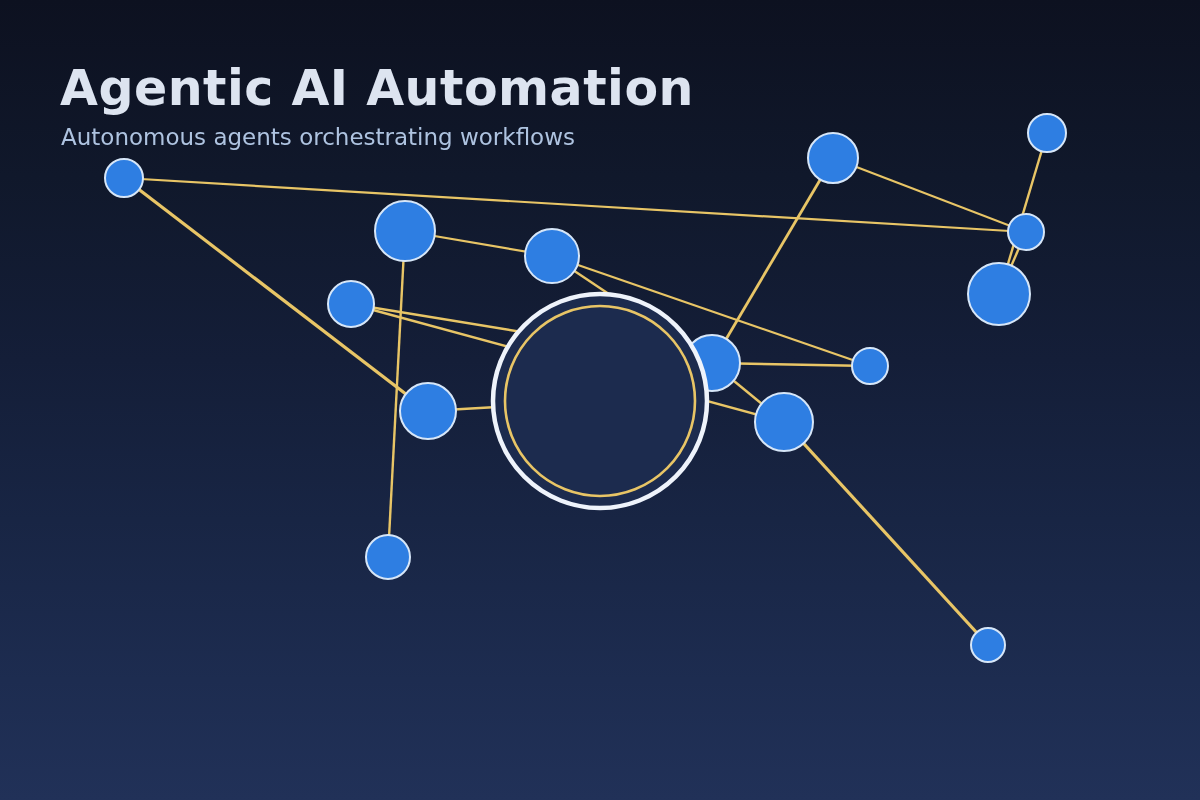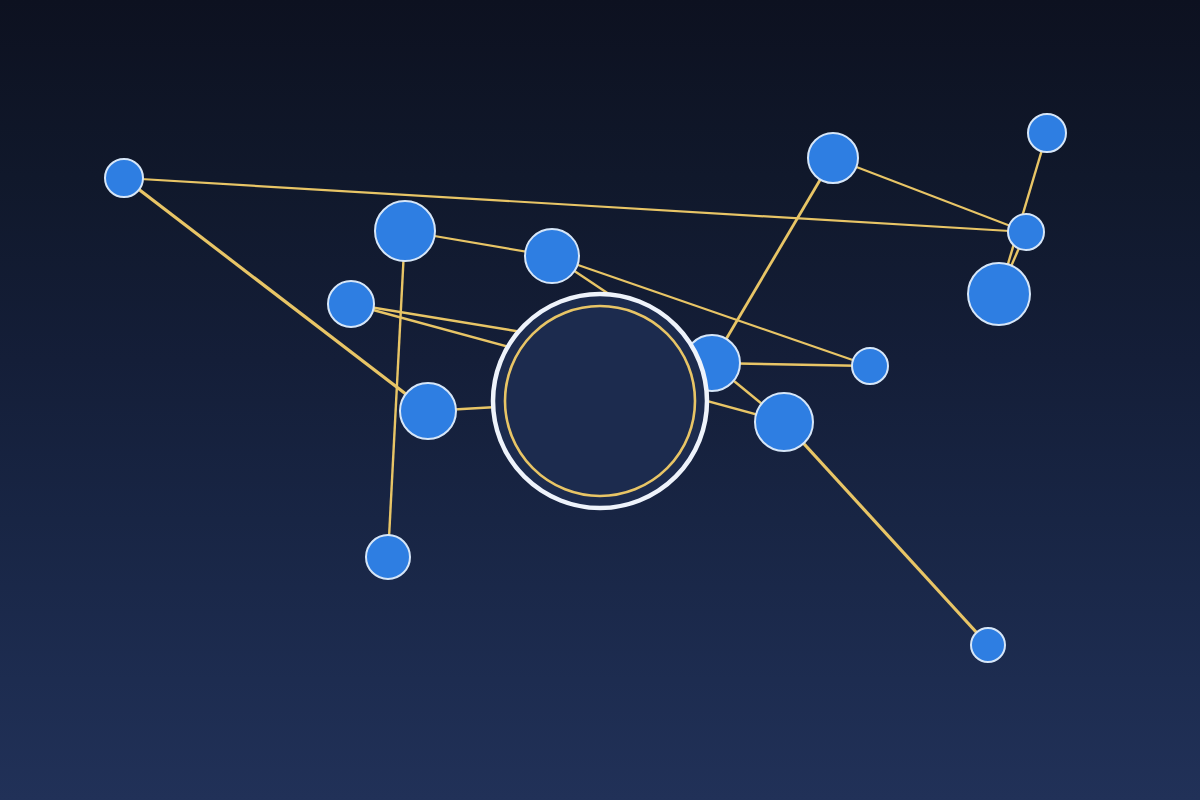--- a/index.html
+++ b/index.html
@@ -85,14 +85,18 @@
       <circle cx="784" cy="422" r="29" fill="#2e7ee2" stroke="#d6e6f8" stroke-width="2"></circle>
       <circle cx="833" cy="158" r="25" fill="#2e7ee2" stroke="#d6e6f8" stroke-width="2"></circle>
       <circle cx="1047" cy="133" r="19" fill="#2e7ee2" stroke="#d6e6f8" stroke-width="2"></circle>
       <circle cx="1026" cy="232" r="18" fill="#2e7ee2" stroke="#d6e6f8" stroke-width="2"></circle>
       <circle cx="999" cy="294" r="31" fill="#2e7ee2" stroke="#d6e6f8" stroke-width="2"></circle>
       <circle cx="988" cy="645" r="17" fill="#2e7ee2" stroke="#d6e6f8" stroke-width="2"></circle>
       <circle cx="600" cy="401" r="107" fill="#1c2b4e" stroke="#eef3fb" stroke-width="4.5"></circle>
       <circle cx="600" cy="401" r="95" fill="none" stroke="#e8c566" stroke-width="2.6"></circle>
     </svg>
 
+  <div class="title-block">
+    <h1>Agentic AI Automation</h1>
+    <p>Autonomous agents orchestrating workflows</p>
+  </div>
 
 </div>
 
 </body></html>

